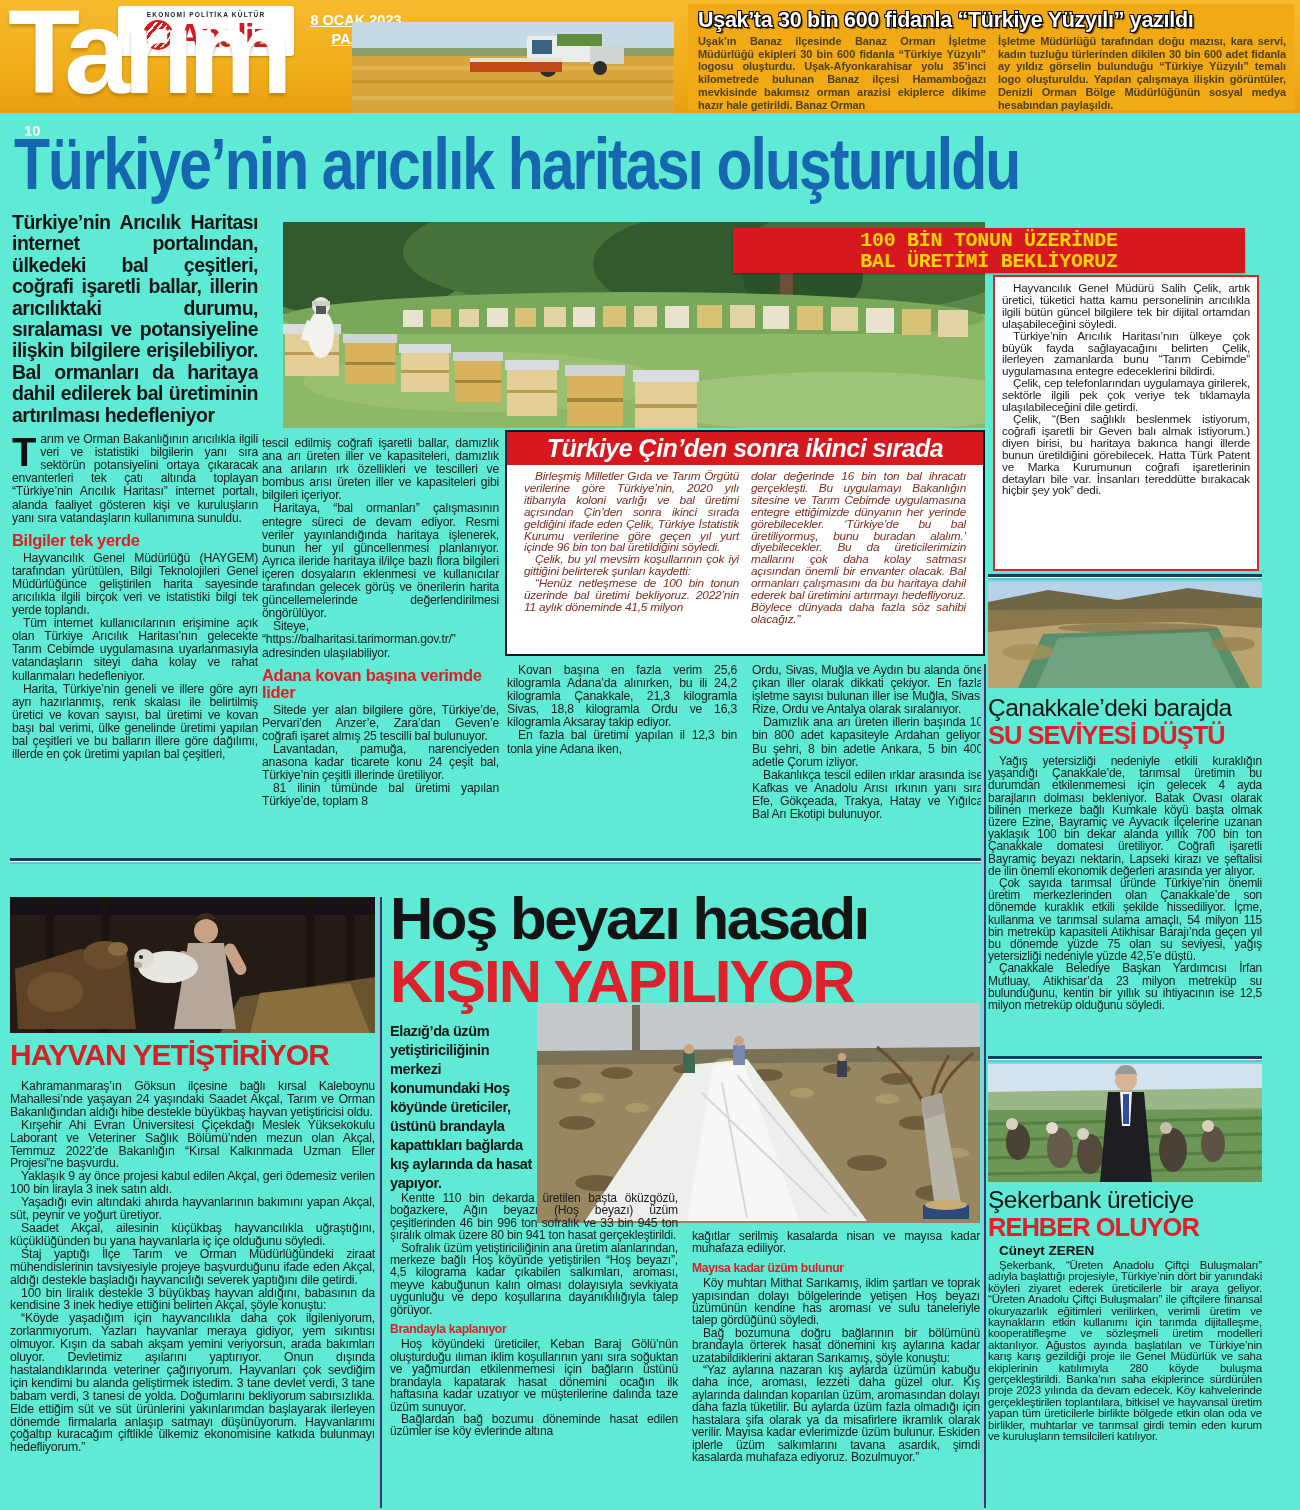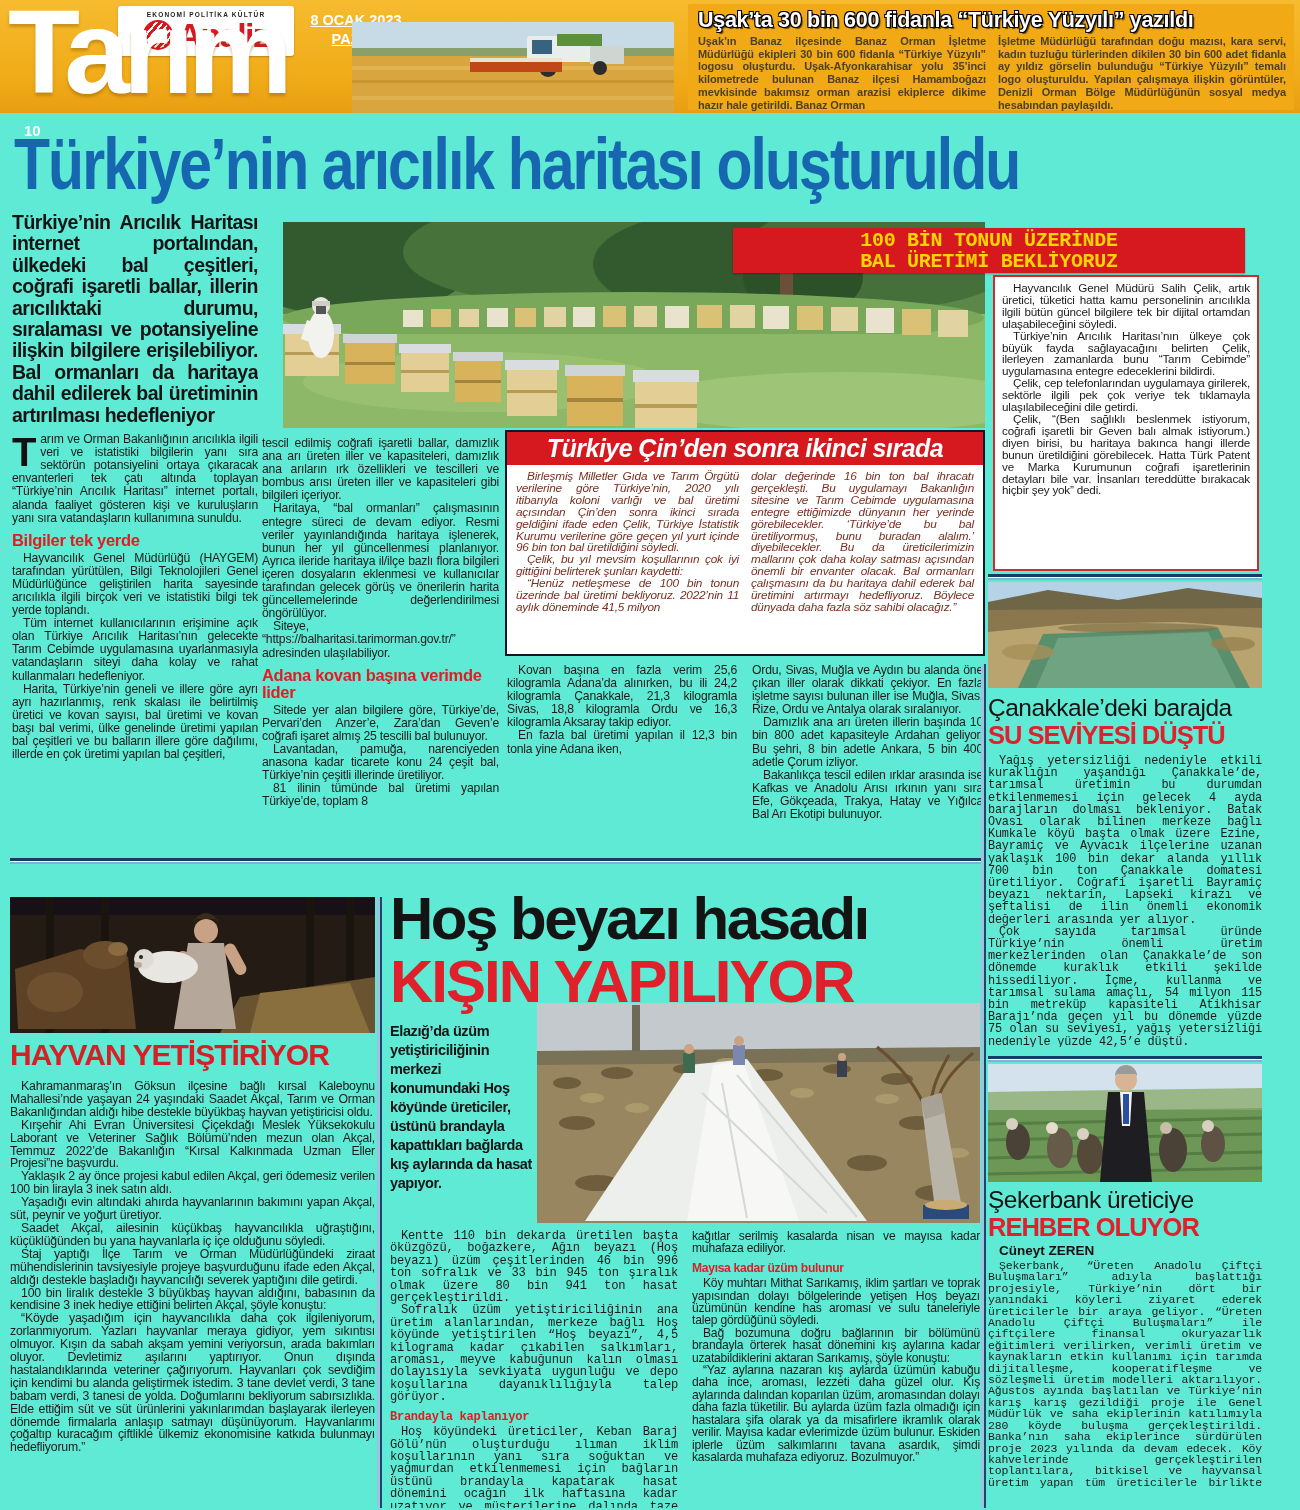--- a/index.html
+++ b/index.html
@@ -33,36 +33,36 @@
   .bp{margin:0;text-align:justify;letter-spacing:-0.2px;}
   .ind{text-indent:11px;}
   .body-sm{font-size:12.2px;line-height:13.1px;color:#1c1c1c;}
   .subhead{color:#e11d23;font-weight:bold;font-size:16.5px;line-height:17px;letter-spacing:-0.3px;margin:7px 0 3px;}
   .standfirst{font-size:19.5px;line-height:21.4px;font-weight:bold;color:#141414;letter-spacing:-0.5px;text-align:justify;margin:0 0 7px;}
   .dropcap{float:left;font-size:40px;line-height:34px;font-weight:bold;padding:2px 4px 0 0;color:#111;}
   
   .china-box{left:505px;top:430px;width:480px;height:226px;background:#fff;border:2px solid #0f172a;box-sizing:border-box;overflow:hidden;font-style:italic;}
   .china-banner{background:#d6191f;height:33px;display:flex;align-items:center;justify-content:center;
                 color:#fff;font-weight:bold;font-size:25px;letter-spacing:-0.5px;}
-  .china-cols{display:flex;gap:12px;padding:6px 9px;}
+  .china-cols{display:flex;gap:12px;padding:6px 17px;}
   .china-cols>div{width:50%;}
   .china-cols p{font-size:11.8px;line-height:11.9px;color:#7b2e1f;}
   .expect-banner{left:733px;top:228px;width:512px;height:45px;background:#d6191f;display:flex;flex-direction:column;
                  align-items:center;justify-content:center;z-index:4;box-shadow:0 1px 2px rgba(0,0,0,.3);font-family:Liberation Mono, monospace;}
   .expect-banner div{color:#ffd400;font-weight:bold;font-size:20px;line-height:21px;letter-spacing:-0.3px;}
   .expect-box{left:993px;top:275px;width:266px;height:296px;background:#fff;border:2px solid #cf2b2b;box-sizing:border-box;
               padding:5px 7px;overflow:hidden;}
   .expect-box p{font-size:11.7px;line-height:11.9px;}
   
   .hdiv{height:6px;background:linear-gradient(180deg,#143d63 0 3px,#ffffff 3px 4px,#7fb2d6 4px 6px);}
   .vdiv{width:5px;background:linear-gradient(90deg,#9fc3dc 0 3px,#ffffff 3px 3.5px,#19476e 3.5px 5px);}
   
   .story-head-black{font-size:24.5px;line-height:27px;color:#121212;letter-spacing:-0.5px;font-weight:normal;}
   .story-head-red{font-size:25.5px;line-height:28px;color:#e0202a;font-weight:bold;letter-spacing:-1px;}
-  .rc-body p{font-size:11.9px;line-height:12.2px;font-family:Liberation Mono, monospace;}
+  .rc-body p{font-size:11.9px;line-height:12.2px;}
   .byline{font-size:13.5px;font-weight:bold;color:#111;margin:2px 0 2px;text-indent:11px;}
   
   .cattle-head1{font-size:28.5px;line-height:32px;letter-spacing:-0.5px;color:#161616;font-weight:normal;}
   .cattle-head2{font-size:30px;line-height:34px;letter-spacing:-1px;color:#d81f26;font-weight:bold;}
   .cattle-body p{font-size:12.3px;line-height:12.9px;}
   .hos-head1{font-size:60px;line-height:62px;font-weight:bold;color:#141414;letter-spacing:-2.5px;}
   .hos-head2{font-size:60px;line-height:64px;font-weight:bold;color:#e0202a;letter-spacing:-2px;}
   .hos-standfirst{font-size:14.5px;line-height:19px;font-weight:bold;letter-spacing:-0.4px;color:#141414;text-align:left;}
   .hos-col p{font-size:12.1px;line-height:12.4px;}
   .photo{display:block;}
@@ -339,21 +339,21 @@
     <ellipse cx="158" cy="70" rx="30" ry="16" fill="#e8e6e0"></ellipse>
     <circle cx="134" cy="62" r="10" fill="#dedcd4"></circle>
     <circle cx="131" cy="60" r="2" fill="#222222"></circle>
     <ellipse cx="128" cy="68" rx="4" ry="3" fill="#b8a8a0"></ellipse>
   </svg>
   <div class="abs" style="left:10px;top:1038px;width:365px;">
     <div class="cattle-head2">HAYVAN YETİŞTİRİYOR</div>
     <div class="cattle-body" style="margin-top:8px;height:388px;overflow:hidden;">
       <p class="bp ind">Kahramanmaraş’ın Göksun ilçesine bağlı kırsal Kaleboynu Mahallesi’nde yaşayan 24 yaşındaki Saadet Akçal, Tarım ve Orman Bakanlığından aldığı hibe destekle büyükbaş hayvan yetiştiricisi oldu.</p>
       <p class="bp ind">Kırşehir Ahi Evran Üniversitesi Çiçekdağı Meslek Yüksekokulu Laborant ve Veteriner Sağlık Bölümü’nden mezun olan Akçal, Temmuz 2022’de Bakanlığın “Kırsal Kalkınmada Uzman Eller Projesi”ne başvurdu.</p>
-      <p class="bp ind">Yaklaşık 2 ay önce projesi kabul edilen Akçal, geri ödemesiz verilen 100 bin lirayla 3 inek satın aldı.</p>
+      <p class="bp ind">Yaklaşık 9 ay önce projesi kabul edilen Akçal, geri ödemesiz verilen 100 bin lirayla 3 inek satın aldı.</p>
       <p class="bp ind">Yaşadığı evin altındaki ahırda hayvanlarının bakımını yapan Akçal, süt, peynir ve yoğurt üretiyor.</p>
       <p class="bp ind">Saadet Akçal, ailesinin küçükbaş hayvancılıkla uğraştığını, küçüklüğünden bu yana hayvanlarla iç içe olduğunu söyledi.</p>
       <p class="bp ind">Staj yaptığı İlçe Tarım ve Orman Müdürlüğündeki ziraat mühendislerinin tavsiyesiyle projeye başvurduğunu ifade eden Akçal, aldığı destekle başladığı hayvancılığı severek yaptığını dile getirdi.</p>
       <p class="bp ind">100 bin liralık destekle 3 büyükbaş hayvan aldığını, babasının da kendisine 3 inek hediye ettiğini belirten Akçal, şöyle konuştu:</p>
       <p class="bp ind">“Köyde yaşadığım için hayvancılıkla daha çok ilgileniyorum, zorlanmıyorum. Yazları hayvanlar meraya gidiyor, yem sıkıntısı olmuyor. Kışın da sabah akşam yemini veriyorsun, arada bakımları oluyor. Devletimiz aşılarını yaptırıyor. Onun dışında hastalandıklarında veteriner çağırıyorum. Hayvanları çok sevdiğim için kendimi bu alanda geliştirmek istedim. 3 tane devlet verdi, 3 tane babam verdi, 3 tanesi de yolda. Doğumlarını bekliyorum sabırsızlıkla. Elde ettiğim süt ve süt ürünlerini yakınlarımdan başlayarak ilerleyen dönemde firmalarla anlaşıp satmayı düşünüyorum. Hayvanlarımı çoğaltıp kuracağım çiftlikle ülkemiz ekonomisine katkıda bulunmayı hedefliyorum.”</p>
     </div>
   </div>
 
   <div class="abs" style="left:390px;top:888px;width:592px;">
     <div class="hos-head1">Hoş beyazı hasadı</div>
@@ -404,21 +404,21 @@
 
     <g stroke="#6a4e30" stroke-width="3" fill="none">
       <path d="M395,120 C380,80 360,60 340,44 M395,120 C400,80 420,64 436,50 M395,120 C390,90 402,70 412,52"></path>
     </g>
     <polygon points="384,96 404,90 424,200 398,206" fill="#b8b4a8"></polygon>
     <polygon points="384,96 404,90 408,110 388,116" fill="#a8a296"></polygon>
     <rect x="386" y="202" width="46" height="14" fill="#2a4a7a"></rect>
     <ellipse cx="409" cy="202" rx="21" ry="5" fill="#c9ab74"></ellipse>
   </svg>
 
-  <div class="abs hos-col" style="left:390px;top:1230px;width:288px;height:278px;overflow:hidden;font-family:Liberation Mono, monospace;">
+  <div class="abs hos-col" style="left:390px;top:1192px;width:288px;height:278px;overflow:hidden;">
     <p class="bp ind">Kentte 110 bin dekarda üretilen başta öküzgözü, boğazkere, Ağın beyazı (Hoş beyazı) üzüm çeşitlerinden 46 bin 996 ton sofralık ve 33 bin 945 ton şıralık olmak üzere 80 bin 941 ton hasat gerçekleştirildi.</p>
     <p class="bp ind">Sofralık üzüm yetiştiriciliğinin ana üretim alanlarından, merkeze bağlı Hoş köyünde yetiştirilen “Hoş beyazı”, 4,5 kilograma kadar çıkabilen salkımları, aroması, meyve kabuğunun kalın olması dolayısıyla sevkiyata uygunluğu ve depo koşullarına dayanıklılığıyla talep görüyor.</p>
     <p class="subhead">Brandayla kaplanıyor</p>
     <p class="bp ind">Hoş köyündeki üreticiler, Keban Baraj Gölü’nün oluşturduğu ılıman iklim koşullarının yanı sıra soğuktan ve yağmurdan etkilenmemesi için bağların üstünü brandayla kapatarak hasat dönemini ocağın ilk haftasına kadar uzatıyor ve müşterilerine dalında taze üzüm sunuyor.</p>
     <p class="bp ind">Bağlardan bağ bozumu döneminde hasat edilen üzümler ise köy evlerinde altına</p>
   </div>
   <div class="abs hos-col" style="left:692px;top:1230px;width:288px;height:278px;overflow:hidden;">
     <p class="bp">kağıtlar serilmiş kasalarda nisan ve mayısa kadar muhafaza ediliyor.</p>
     <p class="subhead">Mayısa kadar üzüm bulunur</p>
     <p class="bp ind">Köy muhtarı Mithat Sarıkamış, iklim şartları ve toprak yapısından dolayı bölgelerinde yetişen Hoş beyazı üzümünün kendine has aroması ve sulu taneleriyle talep gördüğünü söyledi.</p>

